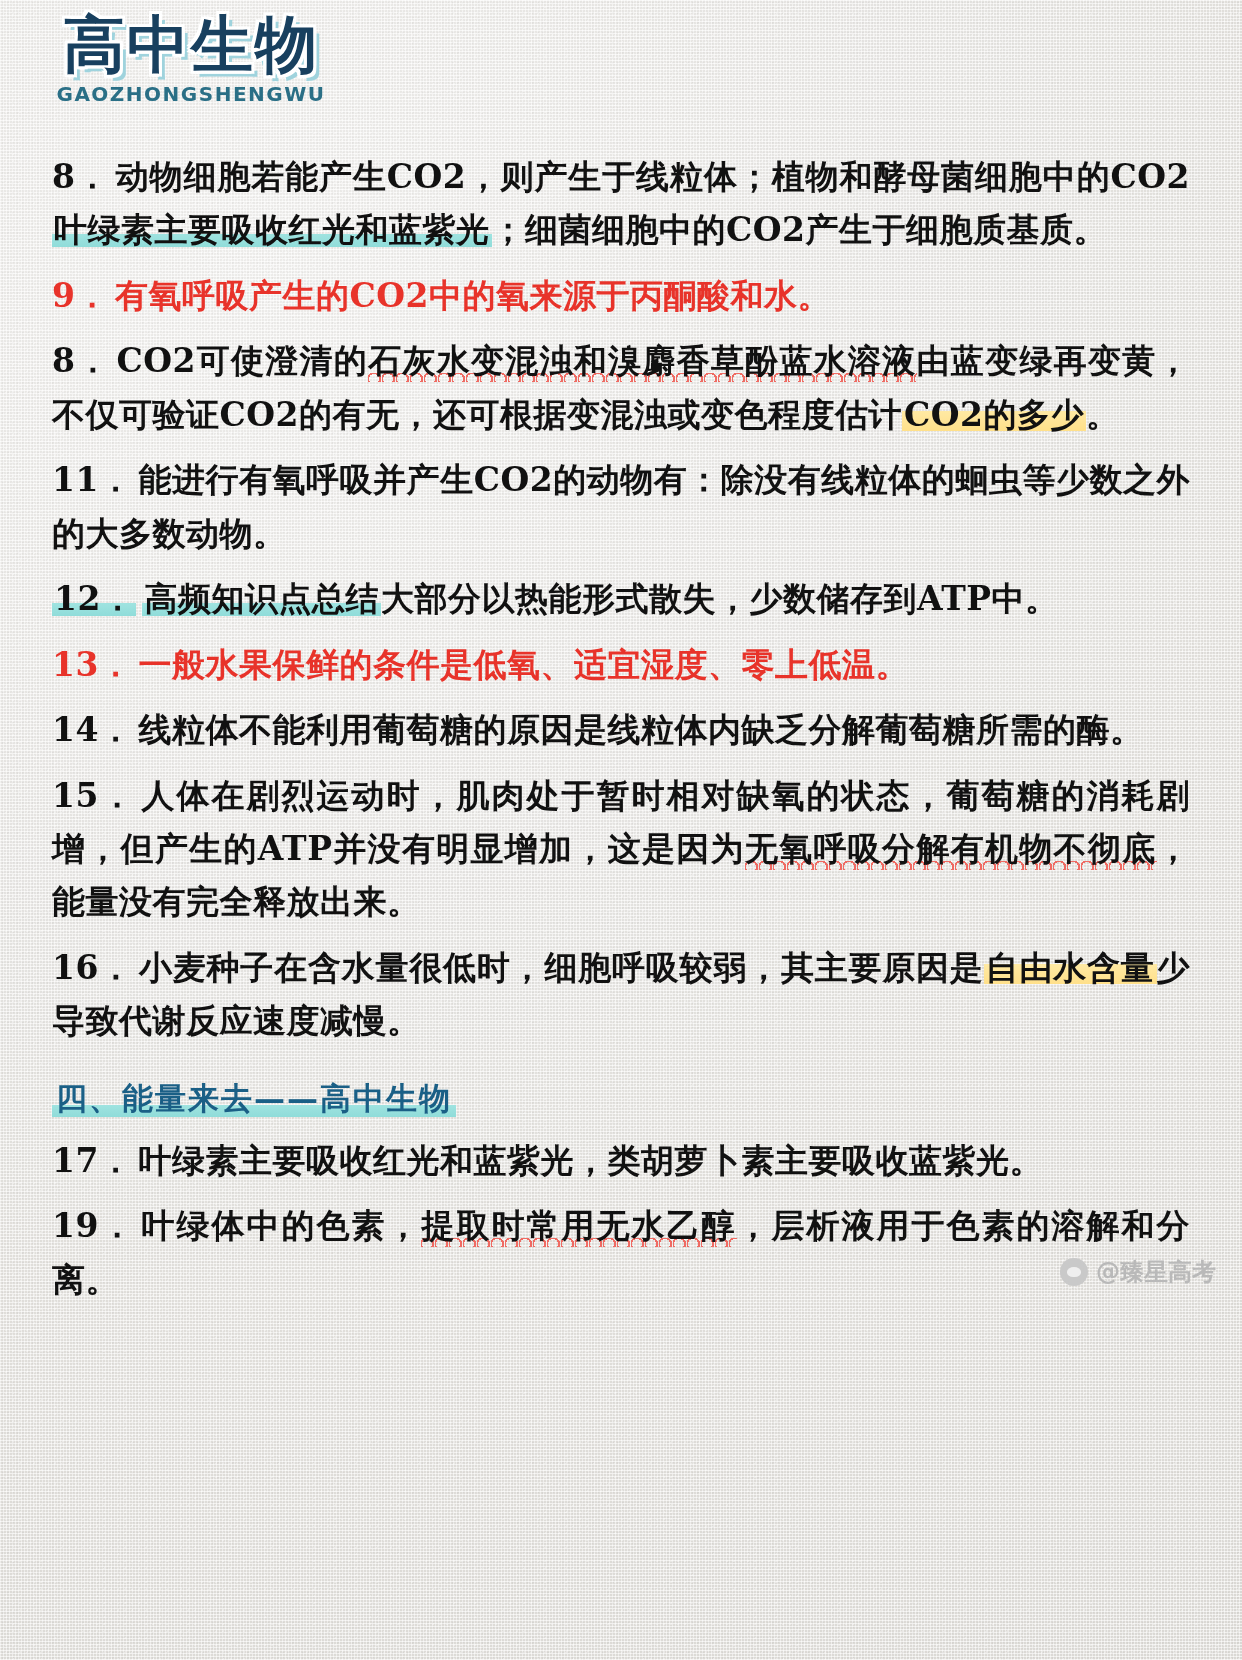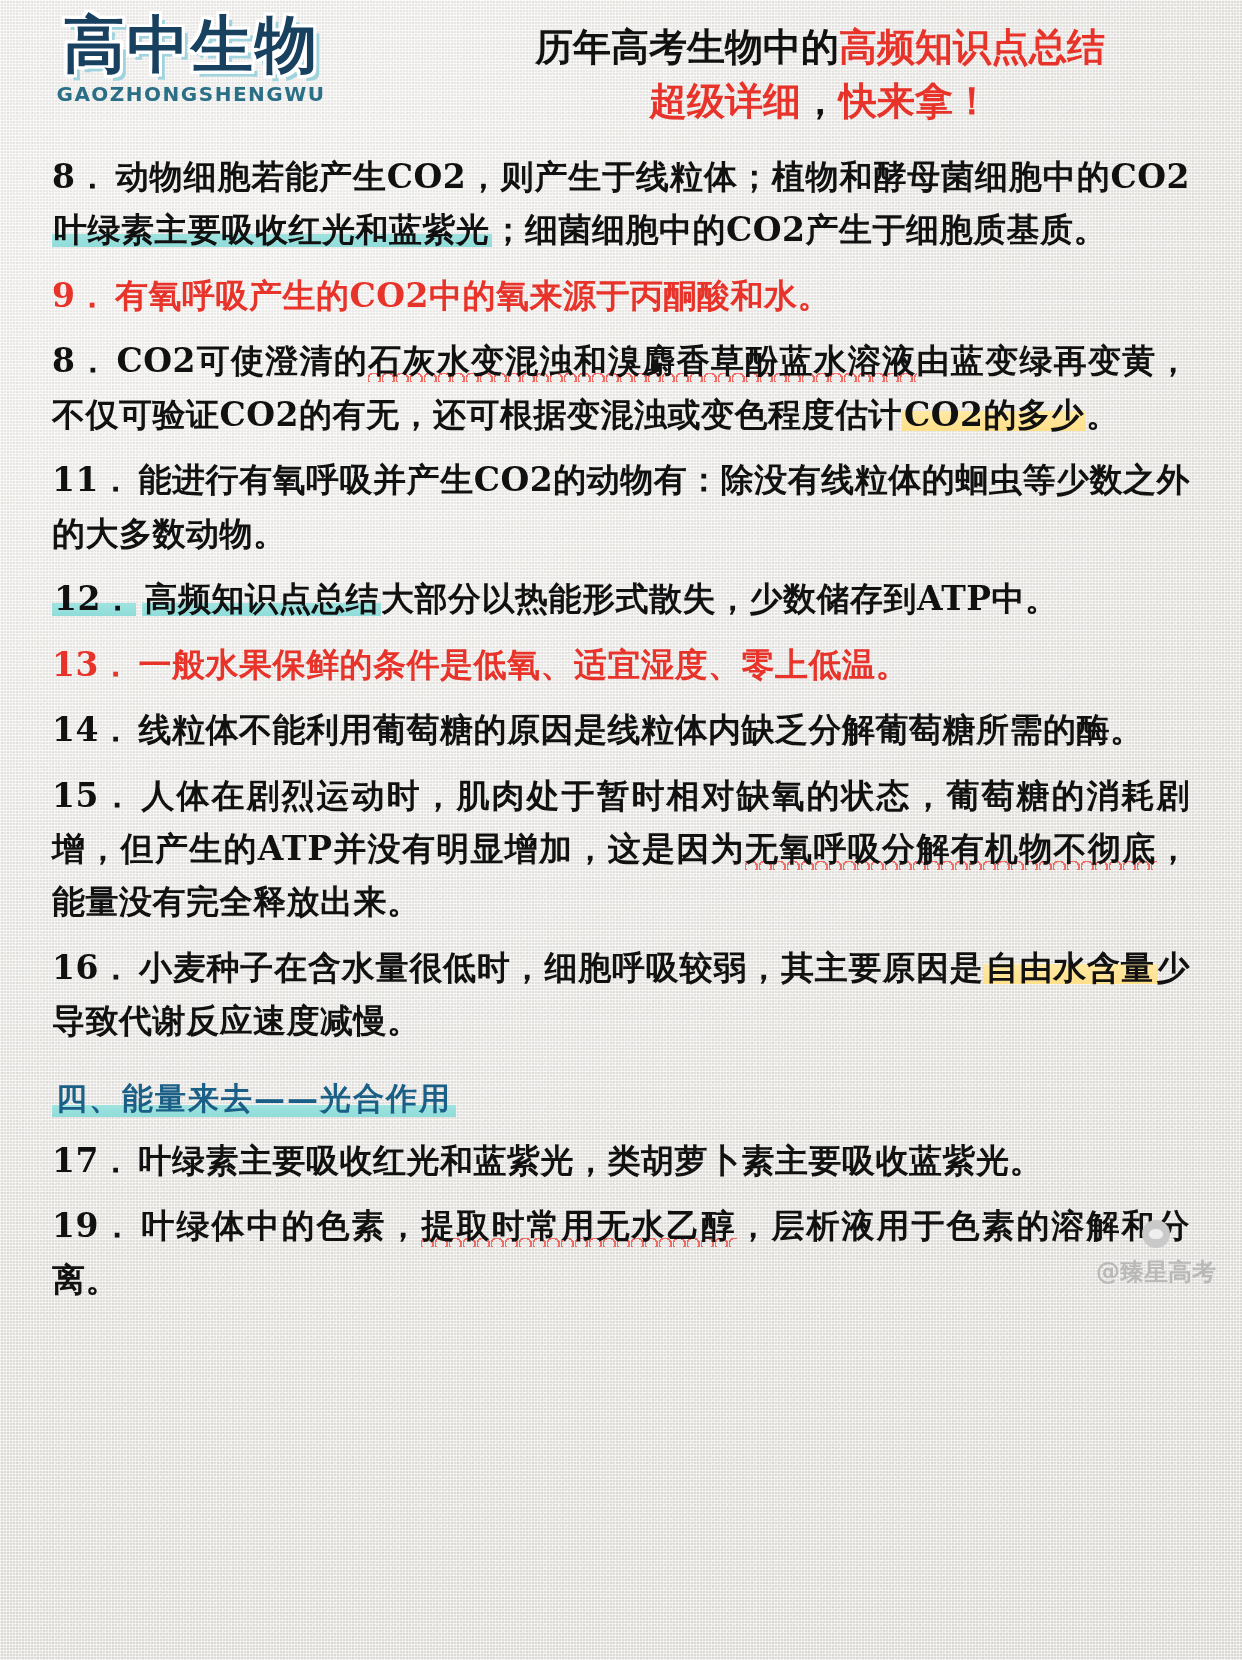--- a/index.html
+++ b/index.html
@@ -150,21 +150,20 @@
     position: absolute;
     right: 26px;
     bottom: 18px;
     display: flex;
     align-items: center;
     gap: 8px;
     color: #b9b9b9;
     font-family: "DejaVu Sans", sans-serif;
     font-size: 24px;
     font-weight: bold;
-    flex-direction: column;
   }
   .wm-logo {
     width: 28px; height: 28px;
     border-radius: 50%;
     background: #c9c9c9;
     position: relative;
   }
   .wm-logo:before {
     content: "";
     position: absolute;
@@ -179,28 +178,20 @@
 
 <div class="paper"></div>
 
 <div class="content">
 
   <div class="header">
     <div class="logo">
       <div class="logo-main">高中生物</div>
       <div class="logo-sub">GAOZHONGSHENGWU</div>
     </div>
-    <div class="head-title">
-      <div class="head-line1">
-        <span>历年高考生物中的</span><span class="hl">高频知识点总结</span>
-      </div>
-      <div class="head-line2">
-        <span>超级详细</span><span class="dk">，</span><span>快来拿！</span>
-      </div>
-    </div>
   </div>
 
   <div class="item">
     <span class="num">8．</span><span>动物细胞若能产生CO2，则产生于线粒体；植物和酵母菌细胞中的CO2</span><span class="hl-cyan">叶绿素主要吸收红光和蓝紫光</span><span>；细菌细胞中的CO2产生于细胞质基质。</span>
   </div>
 
   <div class="item red">
     <span class="num">9．</span><span>有氧呼吸产生的CO2中的氧来源于丙酮酸和水。</span>
   </div>
 
@@ -226,21 +217,21 @@
 
   <div class="item">
     <span class="num">15．</span><span>人体在剧烈运动时，肌肉处于暂时相对缺氧的状态，葡萄糖的消耗剧增，但产生的ATP并没有明显增加，这是因为</span><span class="ul-wave">无氧呼吸分解有机物不彻底</span><span>，能量没有完全释放出来。</span>
   </div>
 
   <div class="item">
     <span class="num">16．</span><span>小麦种子在含水量很低时，细胞呼吸较弱，其主要原因是</span><span class="hl-yellow">自由水含量</span><span>少导致代谢反应速度减慢。</span>
   </div>
 
   <div class="section-wrap">
-    <div class="section-head"><span class="inner">四、能量来去——光合作用</span></div>
+    <div class="section-head"><span class="inner">四、能量来去——高中生物</span></div>
   </div>
 
   <div class="item">
     <span class="num">17．</span><span>叶绿素主要吸收红光和蓝紫光，类胡萝卜素主要吸收蓝紫光。</span>
   </div>
 
 
   <div class="item">
     <span class="num">19．</span><span>叶绿体中的色素，</span><span class="ul-wave">提取时常用无水乙醇</span><span>，层析液用于色素的溶解和分离。</span>
   </div>

